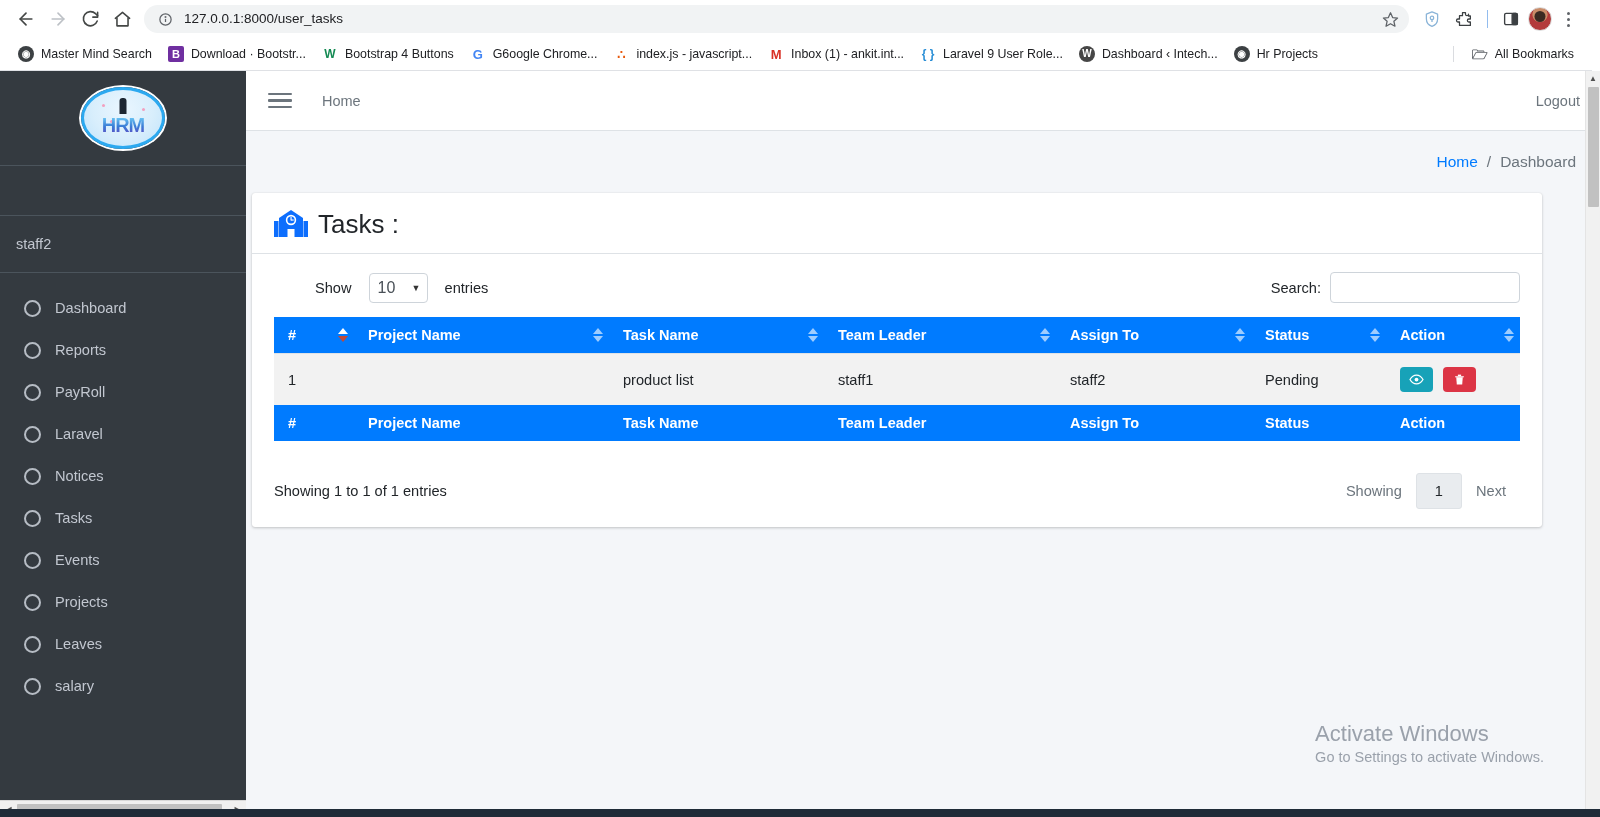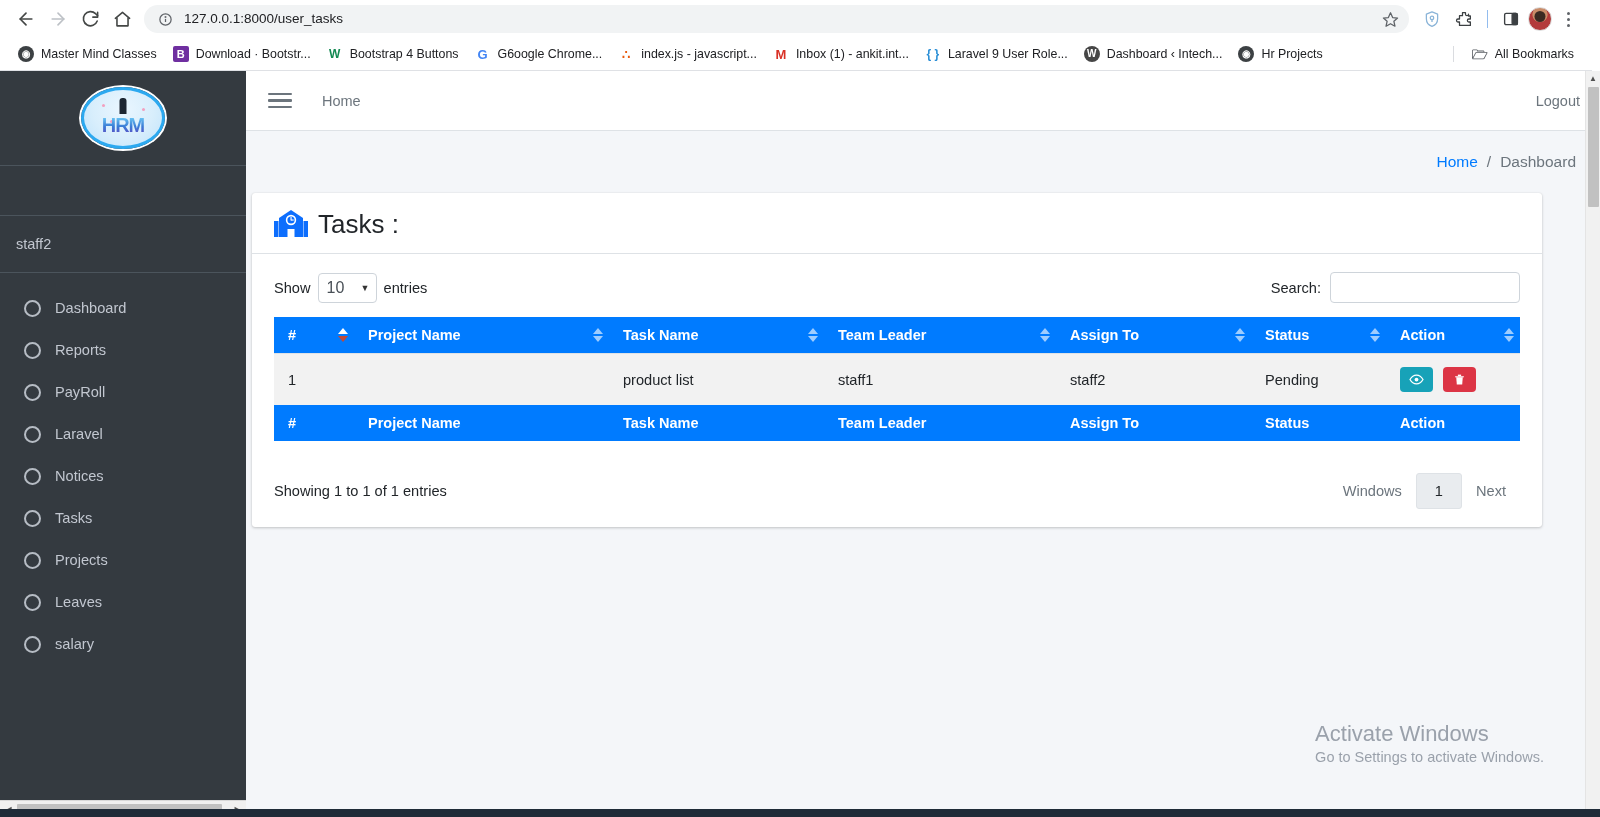--- a/index.html
+++ b/index.html
@@ -274,21 +274,21 @@
     font-size: 26px;
     color: #212529;
     font-weight: 400;
     line-height: 1.1;
   }
   .tasks-icon { width: 34px; height: 30px; flex: 0 0 auto; }
 
   .card-body { padding: 14px 22px 18px 22px; }
 
   .dt-top { display:flex; align-items:center; justify-content:space-between; padding: 4px 0 14px 0;}
-  .dt-length { font-size: 14.6px; color:#212529; display:flex; align-items:center; gap:7px;}
+  .dt-length { font-size: 14.6px; color:#212529; display:flex; align-items:center; gap:17px;margin-left:41px;}
   .dt-select {
     height: 30px;
     border: 1px solid #ced4da;
     border-radius: 4px;
     background:#fff;
     font-size: 16px;
     color:#495057;
     padding: 0 22px 0 8px;
     font-family: "Liberation Sans", sans-serif;
     appearance:none;
@@ -481,21 +481,21 @@
           <i></i>
           <i></i>
           <i></i>
         </div>
     </div>
   </div>
 
   <div class="bookmarks">
     <div class="bm">
       <span class="bm-ico ico-globe">◉</span>
-      <span class="bm-label">Master Mind Classes</span>
+      <span class="bm-label">Master Mind Search</span>
     </div>
     <div class="bm">
       <span class="bm-ico ico-bootstrap">B</span>
       <span class="bm-label">Download · Bootstr...</span>
     </div>
     <div class="bm">
       <span class="bm-ico ico-w">W</span>
       <span class="bm-label">Bootstrap 4 Buttons</span>
     </div>
     <div class="bm">
@@ -565,20 +565,24 @@
         <span class="sb-circle"></span>
         <span>Laravel</span>
       </div>
       <div class="sb-item">
         <span class="sb-circle"></span>
         <span>Notices</span>
       </div>
       <div class="sb-item">
         <span class="sb-circle"></span>
         <span>Tasks</span>
+      </div>
+      <div class="sb-item">
+        <span class="sb-circle"></span>
+        <span>Events</span>
       </div>
       <div class="sb-item">
         <span class="sb-circle"></span>
         <span>Projects</span>
       </div>
       <div class="sb-item">
         <span class="sb-circle"></span>
         <span>Leaves</span>
       </div>
       <div class="sb-item">
@@ -743,21 +747,21 @@
               <th class="col-assign">Assign To</th>
               <th class="col-status">Status</th>
               <th class="col-action">Action</th>
             </tr>
           </tfoot>
         </table>
 
         <div class="dt-bottom">
           <div class="dt-info">Showing 1 to 1 of 1 entries</div>
           <div class="pagination">
-            <span class="pg">Windows</span>
+            <span class="pg">Showing</span>
             <span class="pg page-num">1</span>
             <span class="pg">Next</span>
           </div>
         </div>
 
       </div>
     </div>
 
     <div class="watermark">
       <div class="wm1">Activate Windows</div>

